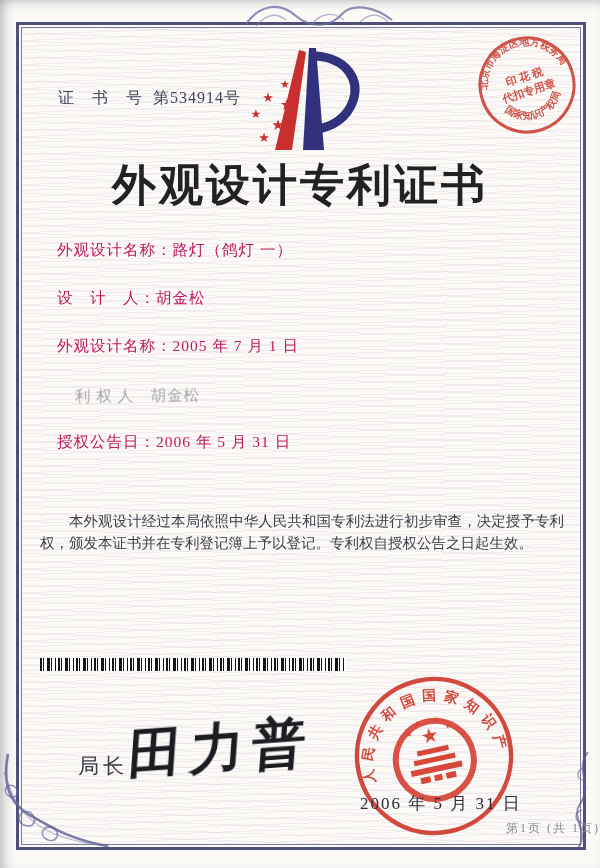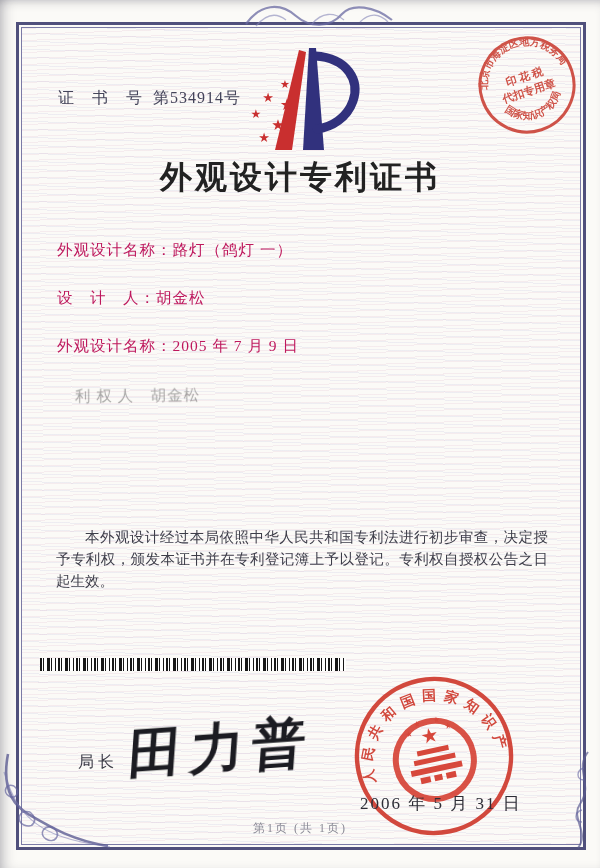--- a/index.html
+++ b/index.html
@@ -22,59 +22,59 @@
   }
   .cert-no{
     position:absolute;left:58px;top:88px;font-size:16px;color:#44445a;
   }
   .cert-no .lbl{letter-spacing:7px;}
   .cert-no .val{letter-spacing:1px;}
   .logo{position:absolute;left:235px;top:42px;width:140px;height:118px;}
   .tax-seal{position:absolute;left:472px;top:30px;width:110px;height:110px;opacity:.85;}
   .title{
     position:absolute;left:0;top:156px;width:100%;text-align:center;
-    font-size:32px;font-weight:bold;color:#222;letter-spacing:3px;
+    font-size:44px;font-weight:bold;color:#222;letter-spacing:3px;
   }
   .fields{position:absolute;left:57px;top:240px;width:500px;}
   .field-row{height:48px;font-size:15.5px;color:#be185d;letter-spacing:1px;}
   .field-row .flabel{display:inline-block;}
   .field-row .fvalue{display:inline-block;}
   .field-row.faded{
     opacity:.5;filter:blur(.7px);transform:rotate(-.6deg) translateX(18px);
     color:#555;
   }
   .body-text{
     position:absolute;left:40px;top:510px;width:524px;
     font-size:14.5px;line-height:22px;color:#3d3d49;text-align:justify;
   }
-  .body-text p{margin:16px;text-indent:2em;}
+  .body-text p{margin:0;text-indent:2em;}
   .barcode{
     position:absolute;left:40px;top:658px;width:306px;height:13px;
     background:repeating-linear-gradient(90deg,
       #161616 0 2px,#fefefe 2px 3px,
       #161616 3px 4px,#fefefe 4px 7px,
       #161616 7px 10px,#fefefe 10px 11px,
       #161616 11px 12px,#fefefe 12px 15px,
       #161616 15px 16px,#fefefe 16px 18px);
   }
   .director{
-    position:absolute;left:78px;top:752px;font-size:16px;color:#3a3a46;letter-spacing:4px;
+    position:absolute;left:78px;top:752px;font-size:21px;color:#3a3a46;letter-spacing:4px;
   }
   .signature{
     position:absolute;left:128px;top:712px;font-size:54px;color:#1c1c22;
     font-family:"DejaVu Sans", sans-serif;font-weight:bold;
     transform:rotate(-4deg) skewX(-8deg);letter-spacing:8px;filter:blur(.3px);
   }
   .office-seal{position:absolute;left:350px;top:672px;width:168px;height:168px;opacity:.92;}
   .issue-date{
     position:absolute;left:360px;top:792px;font-size:17px;color:#2d2d36;
     letter-spacing:2px;z-index:5;
   }
   .footer{
-    position:absolute;left:0;top:820px;width:100%;text-align:center;
+    position:absolute;left:0;top:820px;width:100%;text-align:right;
     font-size:12px;color:#8a8a96;letter-spacing:2px;
   }
   .ornament{position:absolute;pointer-events:none;}
   .orn-top{left:242px;top:0;width:156px;height:34px;}
   .orn-corner{left:0;top:752px;width:112px;height:104px;}
   .orn-right{left:566px;top:748px;width:32px;height:102px;}
   svg text{font-family:"Liberation Serif", serif;}
 </style>
 </head>
 <body>
@@ -135,24 +135,27 @@
 <div class="title">外观设计专利证书</div>
 
 <div class="fields">
   <div class="field-row">
     <span class="flabel">外观设计名称：</span><span class="fvalue">路灯（鸽灯 一）</span>
   </div>
   <div class="field-row">
     <span class="flabel">设　计　人：</span><span class="fvalue">胡金松</span>
   </div>
   <div class="field-row">
-    <span class="flabel">外观设计名称：</span><span class="fvalue">2005 年 7 月 9 日</span>
+    <span class="flabel">外观设计名称：</span><span class="fvalue">2005 年 7 月 1 日</span>
   </div>
   <div class="field-row faded">
     <span class="flabel">利 权 人</span>　<span class="fvalue">胡金松</span>
+  </div>
+  <div class="field-row">
+    <span class="flabel">授权公告日：</span><span class="fvalue">2006 年 5 月 31 日</span>
   </div>
 </div>
 
 <div class="body-text">
   <p>本外观设计经过本局依照中华人民共和国专利法进行初步审查，决定授予专利权，颁发本证书并在专利登记簿上予以登记。专利权自授权公告之日起生效。</p>
 </div>
 
 <div class="barcode"></div>
 
 <div class="director">局长</div>

